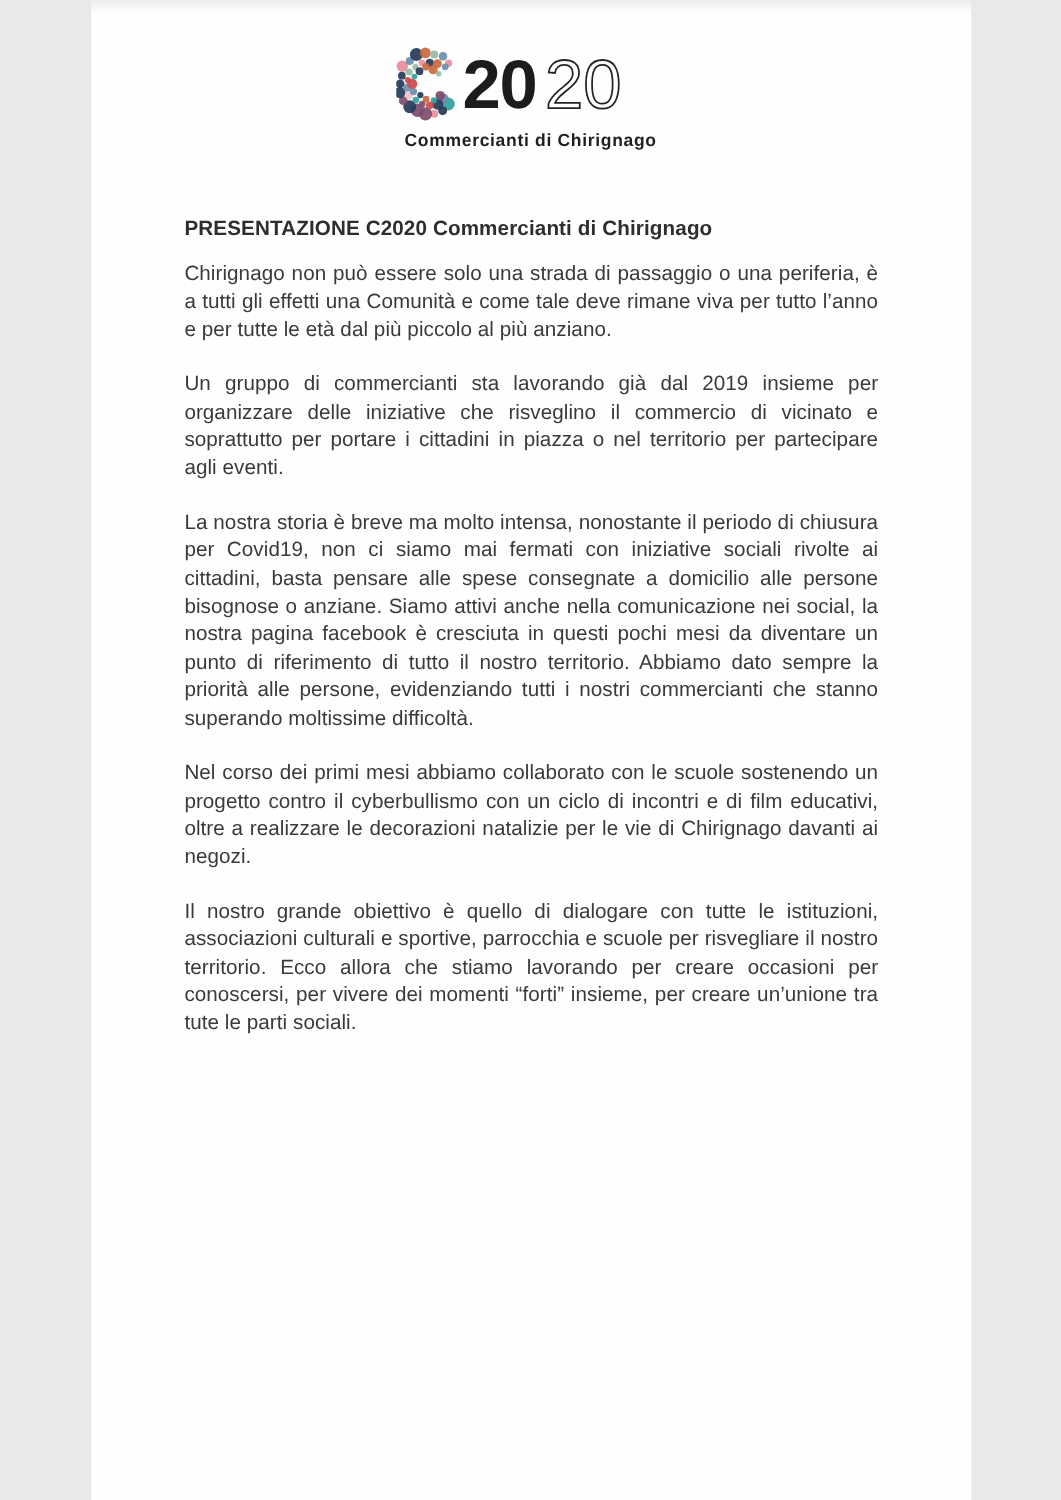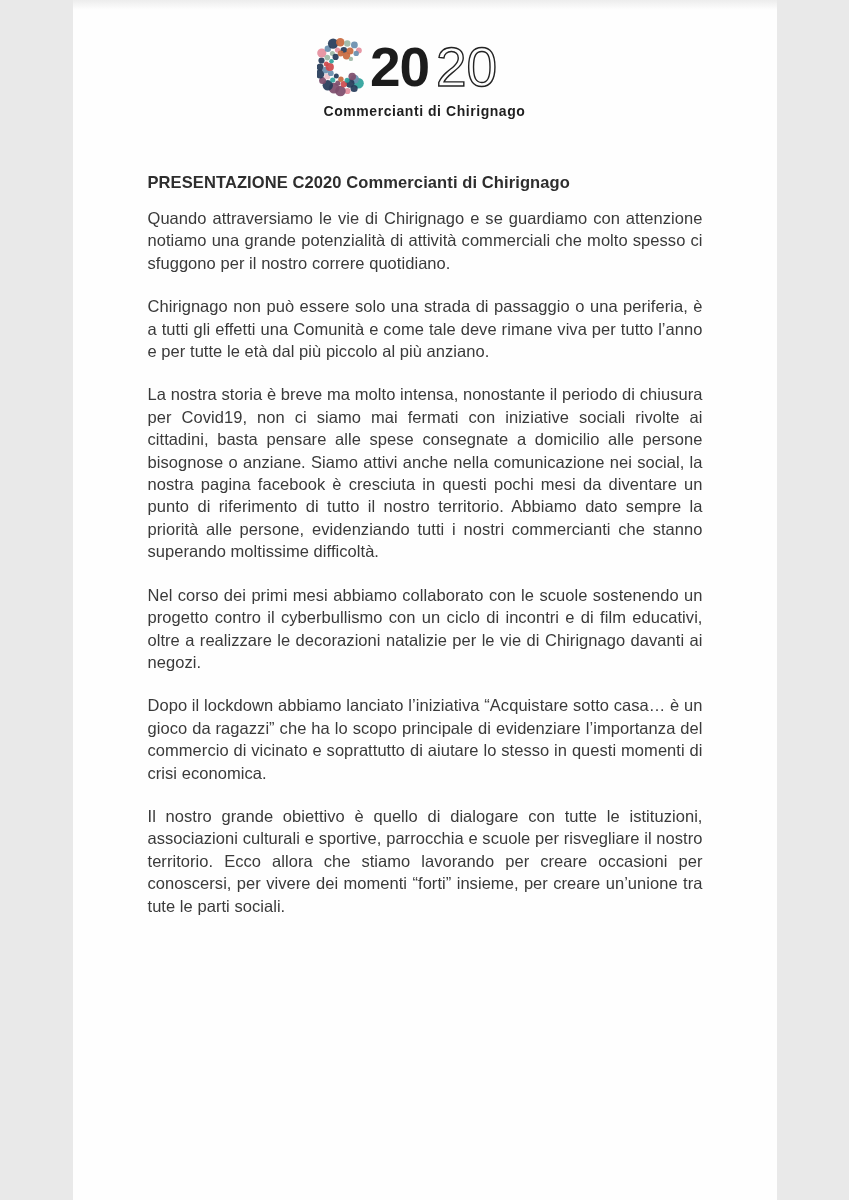--- a/index.html
+++ b/index.html
@@ -112,25 +112,24 @@
         </g>
       <text x="53" y="50" font-family="Liberation Sans, sans-serif" font-size="55" font-weight="700" fill="#1c1c1c" letter-spacing="-1">20</text>
       <text x="119" y="50" font-family="Liberation Sans, sans-serif" font-size="55" font-weight="400" fill="none" stroke="#242424" stroke-width="1.4" letter-spacing="0">20</text>
     </svg>
     <div class="logo-tagline">Commercianti di Chirignago</div>
   </div>
 
   <div class="content">
     <h1 class="doc-heading">PRESENTAZIONE C2020 Commercianti di Chirignago</h1>
     <div class="doc-body">
-        <p>Quando attraversiamo le vie di Chirignago e se guardiamo con attenzione notiamo una grande potenzialità di attività commerciali che molto spesso ci sfuggono per il nostro correre quotidiano.</p>
         <p>Chirignago non può essere solo una strada di passaggio o una periferia, è a tutti gli effetti una Comunità e come tale deve rimane viva per tutto l’anno e per tutte le età dal più piccolo al più anziano.</p>
+        <p>Un gruppo di commercianti sta lavorando già dal 2019 insieme per organizzare delle iniziative che risveglino il commercio di vicinato e soprattutto per portare i cittadini in piazza o nel territorio per partecipare agli eventi.</p>
         <p>La nostra storia è breve ma molto intensa, nonostante il periodo di chiusura per Covid19, non ci siamo mai fermati con iniziative sociali rivolte ai cittadini, basta pensare alle spese consegnate a domicilio alle persone bisognose o anziane. Siamo attivi anche nella comunicazione nei social, la nostra pagina facebook è cresciuta in questi pochi mesi da diventare un punto di riferimento di tutto il nostro territorio. Abbiamo dato sempre la priorità alle persone, evidenziando tutti i nostri commercianti che stanno superando moltissime difficoltà.</p>
         <p>Nel corso dei primi mesi abbiamo collaborato con le scuole sostenendo un progetto contro il cyberbullismo con un ciclo di incontri e di film educativi, oltre a realizzare le decorazioni natalizie per le vie di Chirignago davanti ai negozi.</p>
-        <p>Dopo il lockdown abbiamo lanciato l’iniziativa “Acquistare sotto casa… è un gioco da ragazzi” che ha lo scopo principale di evidenziare l’importanza del commercio di vicinato e soprattutto di aiutare lo stesso in questi momenti di crisi economica.</p>
         <p>Il nostro grande obiettivo è quello di dialogare con tutte le istituzioni, associazioni culturali e sportive, parrocchia e scuole per risvegliare il nostro territorio. Ecco allora che stiamo lavorando per creare occasioni per conoscersi, per vivere dei momenti “forti” insieme, per creare un’unione tra tute le parti sociali.</p>
       </div>
   </div>
 
   <svg class="pen-mark" width="40" height="34" viewBox="0 0 40 34" xmlns="http://www.w3.org/2000/svg">
     <path d="M8 17 L13 12" stroke="#b3b3b3" stroke-width="1.3" fill="none" stroke-linecap="round"></path>
     <path d="M22 8 C21 15 19 22 16 28" stroke="#a8a8a8" stroke-width="1.4" fill="none" stroke-linecap="round"></path>
   </svg>
 
 </div>

